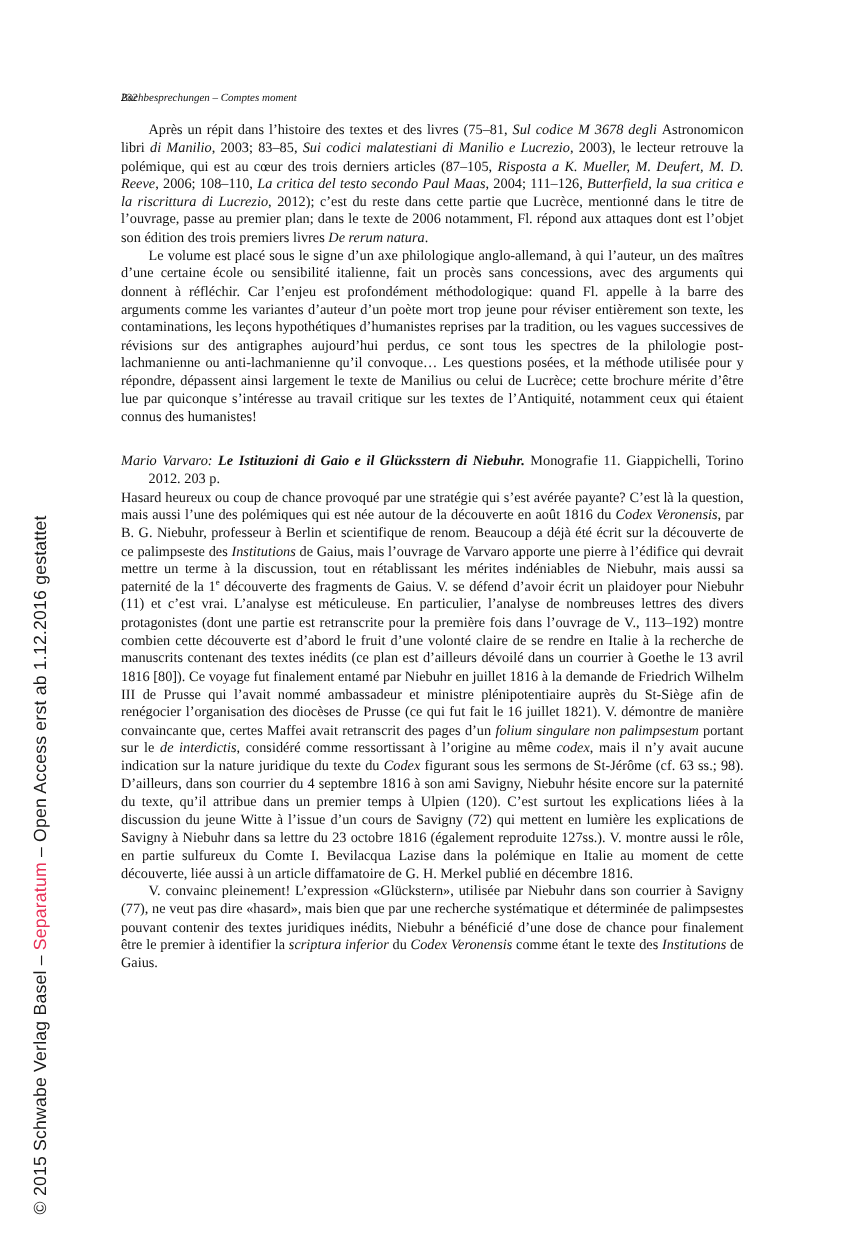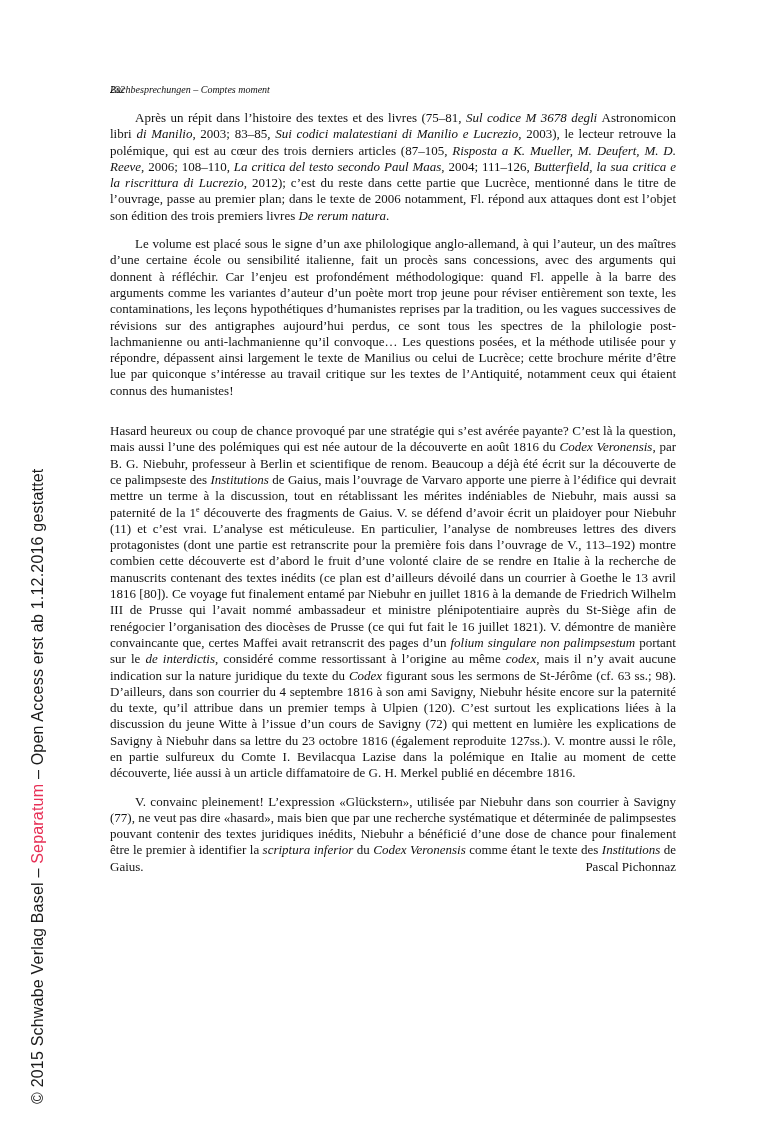--- a/index.html
+++ b/index.html
@@ -39,21 +39,21 @@
     margin-bottom: 12px;
     font-style: italic;
   }
   .pagenum { position: absolute; left: 0; top: 0; }
   .blocks p {
     margin: 0;
     font-size: 13px;
     line-height: 16.3px;
     text-align: justify;
   }
-  p.indent { text-indent: 25px; margin-top: 12px; }
+  p.indent { text-indent: 25px; }
   p.heading { padding-left: 25px; text-indent: -25px; }
   .it { font-style: italic; }
   .bd { font-weight: bold; }
   sup { font-size: 0.62em; line-height: 0; }
   .signature {
     font-size: 13px;
     line-height: 16.3px;
     text-align: right;
   }
   .signature.overlap { margin-top: -16.3px; }
@@ -68,19 +68,19 @@
 
   <div class="content">
     <div class="page-header">
       <span class="pagenum">232</span>
       <span class="running-title">Buchbesprechungen – Comptes moment</span>
     </div>
     <div class="blocks">
         <p class=" indent"><span>Après un répit dans l’histoire des textes et des livres (75–81, </span><span class="it">Sul codice M 3678 degli </span><span>Astronomicon libri</span><span class="it"> di Manilio</span><span>, 2003; 83–85, </span><span class="it">Sui codici malatestiani di Manilio e Lucrezio</span><span>, 2003), le lecteur retrouve la polémique, qui est au cœur des trois derniers articles (87–105, </span><span class="it">Risposta a K. Mueller, M. Deufert, M. D. Reeve</span><span>, 2006; 108–110, </span><span class="it">La critica del testo secondo Paul Maas</span><span>, 2004; 111–126, </span><span class="it">Butterfield, la sua critica e la riscrittura di Lucrezio</span><span>, 2012); c’est du reste dans cette partie que Lucrèce, mentionné dans le titre de l’ouvrage, passe au premier plan; dans le texte de 2006 notamment, Fl. répond aux attaques dont est l’objet son édition des trois premiers livres </span><span class="it">De rerum natura</span><span>.</span></p>
         <p class=" indent"><span>Le volume est placé sous le signe d’un axe philologique anglo-allemand, à qui l’auteur, un des maîtres d’une certaine école ou sensibilité italienne, fait un procès sans concessions, avec des arguments qui donnent à réfléchir. Car l’enjeu est profondément méthodologique: quand Fl. appelle à la barre des arguments comme les variantes d’auteur d’un poète mort trop jeune pour réviser entièrement son texte, les contaminations, les leçons hypothétiques d’humanistes reprises par la tradition, ou les vagues successives de révisions sur des antigraphes aujourd’hui perdus, ce sont tous les spectres de la philologie post-lachmanienne ou anti-lachmanienne qu’il convoque… Les questions posées, et la méthode utilisée pour y répondre, dépassent ainsi largement le texte de Manilius ou celui de Lucrèce; cette brochure mérite d’être lue par quiconque s’intéresse au travail critique sur les textes de l’Antiquité, notamment ceux qui étaient connus des humanistes!</span></p>
         <div class="block-gap"></div>
+        <p class="heading"><span class="it">Mario Varvaro: </span><span class="it bd">Le Istituzioni di Gaio e il Glücksstern di Niebuhr.</span><span> Monografie 11. Giappichelli, Torino 2012. 203 p.</span></p>
         <p class=""><span>Hasard heureux ou coup de chance provoqué par une stratégie qui s’est avérée payante? C’est là la question, mais aussi l’une des polémiques qui est née autour de la découverte en août 1816 du </span><span class="it">Codex Veronensis</span><span>, par B. G. Niebuhr, professeur à Berlin et scientifique de renom. Beaucoup a déjà été écrit sur la découverte de ce palimpseste des </span><span class="it">Institutions</span><span> de Gaius, mais l’ouvrage de Varvaro apporte une pierre à l’édifice qui devrait mettre un terme à la discussion, tout en rétablissant les mérites indéniables de Niebuhr, mais aussi sa paternité de la 1</span><sup>e</sup><span> découverte des fragments de Gaius. V. se défend d’avoir écrit un plaidoyer pour Niebuhr (11) et c’est vrai. L’analyse est méticuleuse. En particulier, l’analyse de nombreuses lettres des divers protagonistes (dont une partie est retranscrite pour la première fois dans l’ouvrage de V., 113–192) montre combien cette découverte est d’abord le fruit d’une volonté claire de se rendre en Italie à la recherche de manuscrits contenant des textes inédits (ce plan est d’ailleurs dévoilé dans un courrier à Goethe le 13 avril 1816 [80]). Ce voyage fut finalement entamé par Niebuhr en juillet 1816 à la demande de Friedrich Wilhelm III de Prusse qui l’avait nommé ambassadeur et ministre plénipotentiaire auprès du St-Siège afin de renégocier l’organisation des diocèses de Prusse (ce qui fut fait le 16 juillet 1821). V. démontre de manière convaincante que, certes Maffei avait retranscrit des pages d’un </span><span class="it">folium singulare non palimpsestum</span><span> portant sur le </span><span class="it">de interdictis</span><span>, considéré comme ressortissant à l’origine au même </span><span class="it">codex</span><span>, mais il n’y avait aucune indication sur la nature juridique du texte du </span><span class="it">Codex</span><span> figurant sous les sermons de St-Jérôme (cf. 63 ss.; 98). D’ailleurs, dans son courrier du 4 septembre 1816 à son ami Savigny, Niebuhr hésite encore sur la paternité du texte, qu’il attribue dans un premier temps à Ulpien (120). C’est surtout les explications liées à la discussion du jeune Witte à l’issue d’un cours de Savigny (72) qui mettent en lumière les explications de Savigny à Niebuhr dans sa lettre du 23 octobre 1816 (également reproduite 127ss.). V. montre aussi le rôle, en partie sulfureux du Comte I. Bevilacqua Lazise dans la polémique en Italie au moment de cette découverte, liée aussi à un article diffamatoire de G. H. Merkel publié en décembre 1816.</span></p>
         <p class=" indent"><span>V. convainc pleinement! L’expression «Glückstern», utilisée par Niebuhr dans son courrier à Savigny (77), ne veut pas dire «hasard», mais bien que par une recherche systématique et déterminée de palimpsestes pouvant contenir des textes juridiques inédits, Niebuhr a bénéficié d’une dose de chance pour finalement être le premier à identifier la </span><span class="it">scriptura inferior</span><span> du </span><span class="it">Codex Veronensis</span><span> comme étant le texte des </span><span class="it">Institutions</span><span> de Gaius.</span></p>
-        <div class="signature overlap">Pascal Pichonnaz</div>
       </div>
   </div>
 
 </div>
 
 </body></html>

